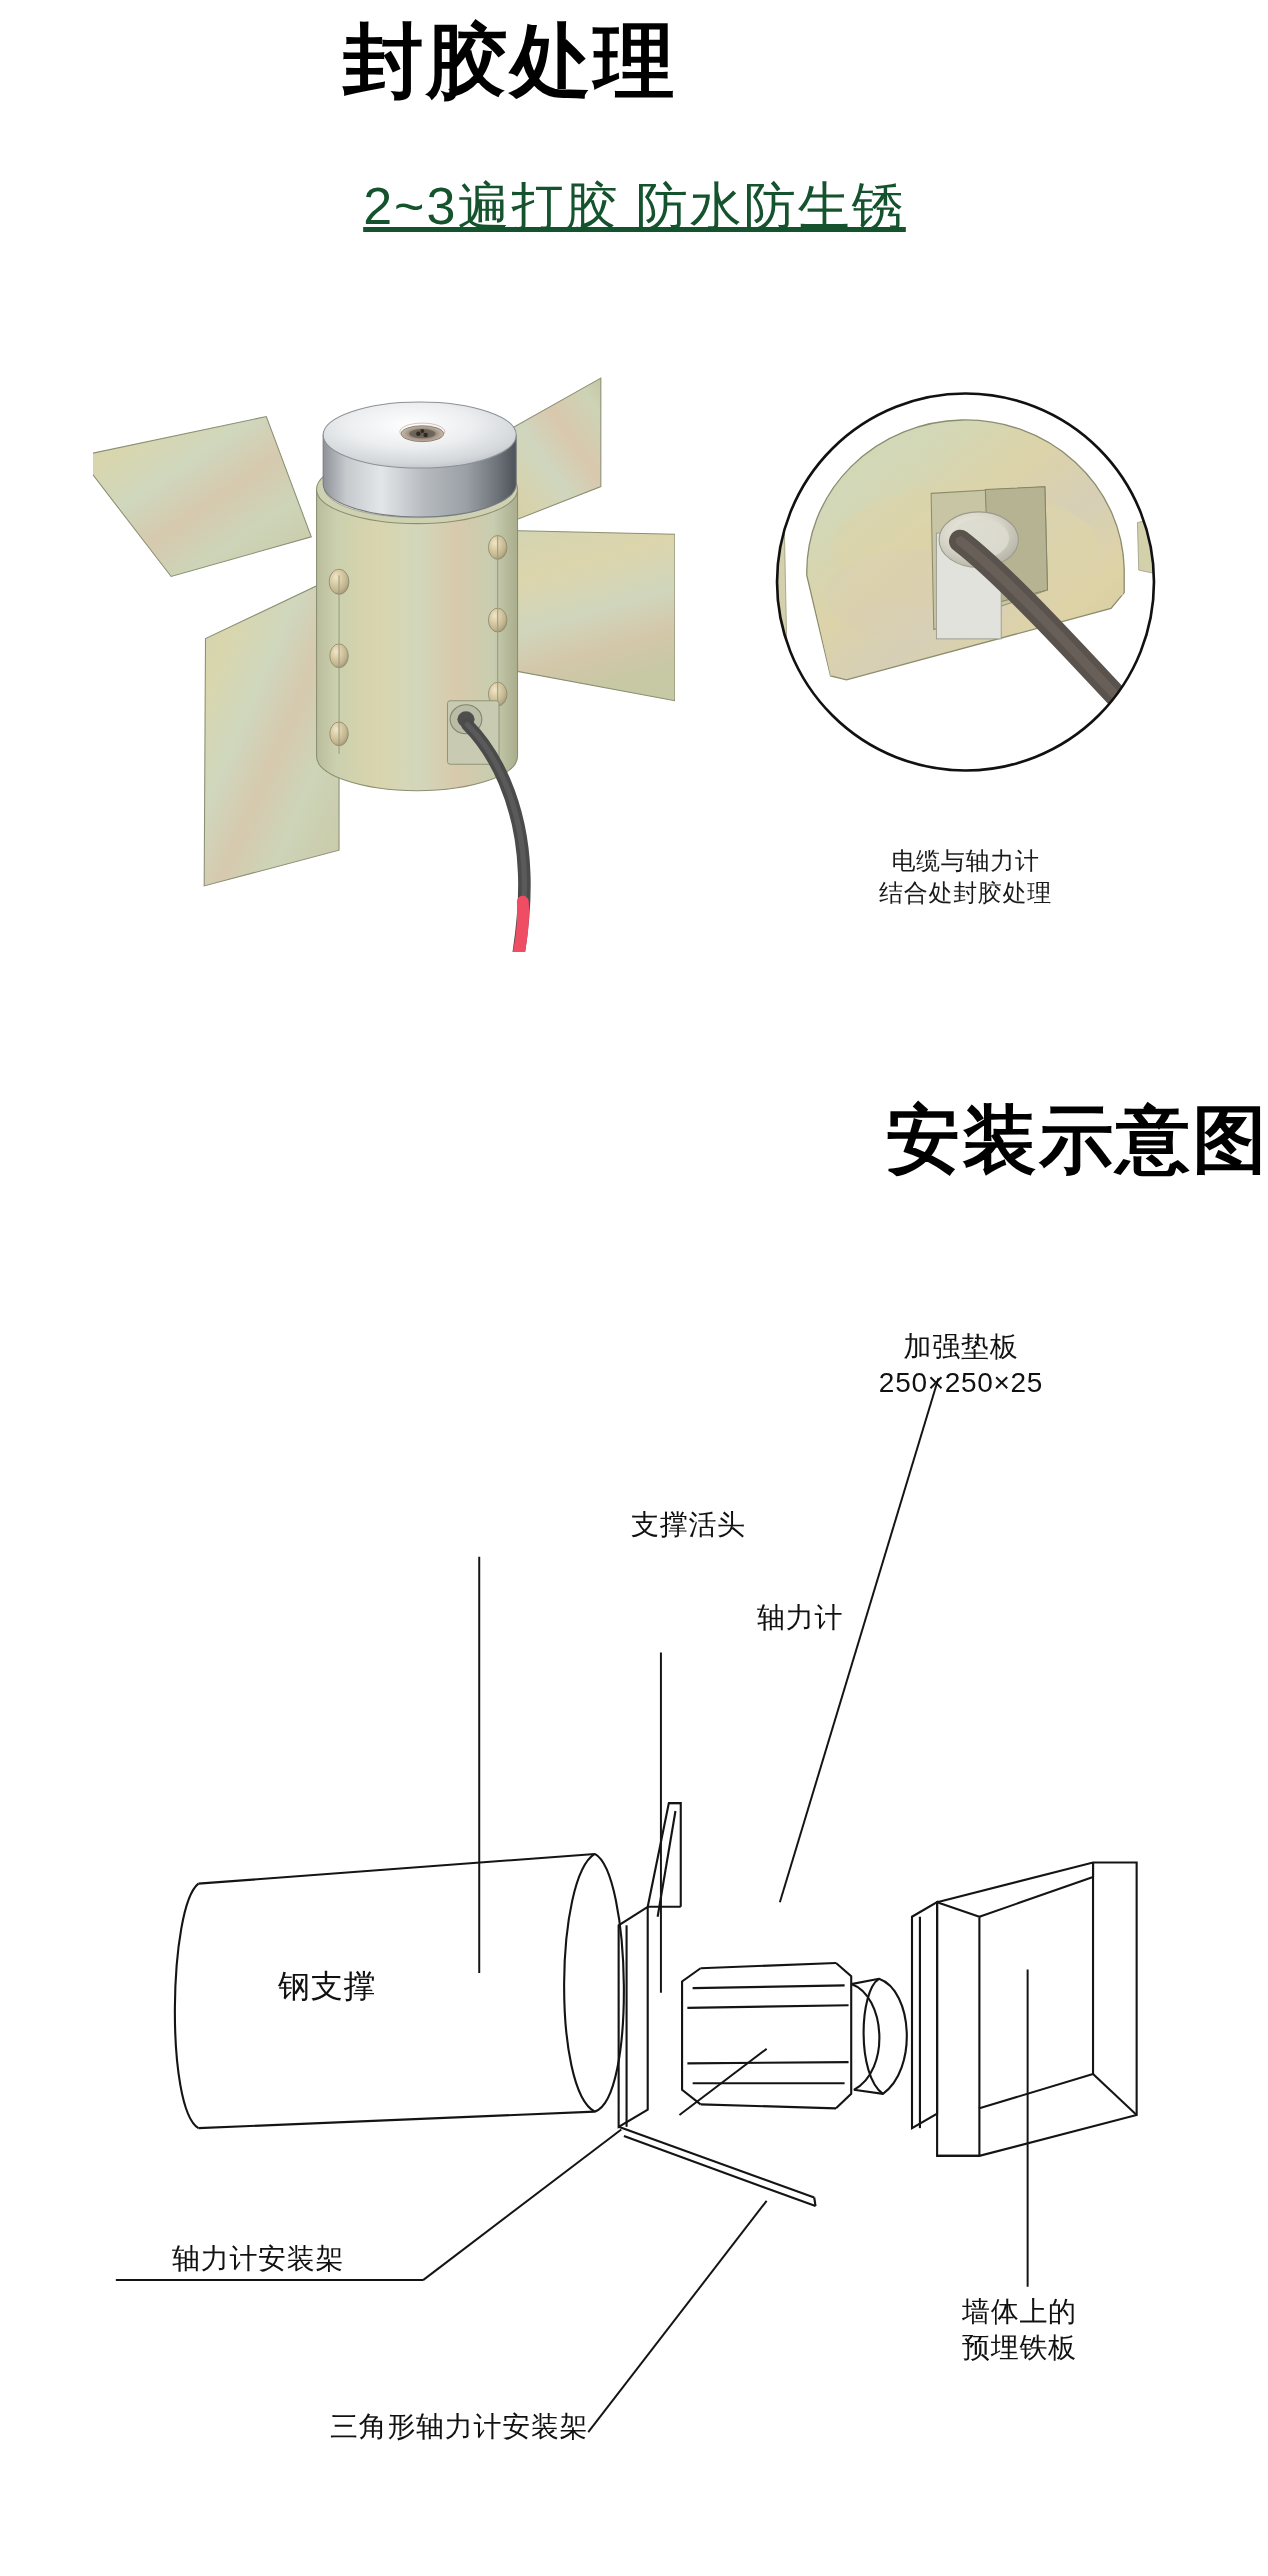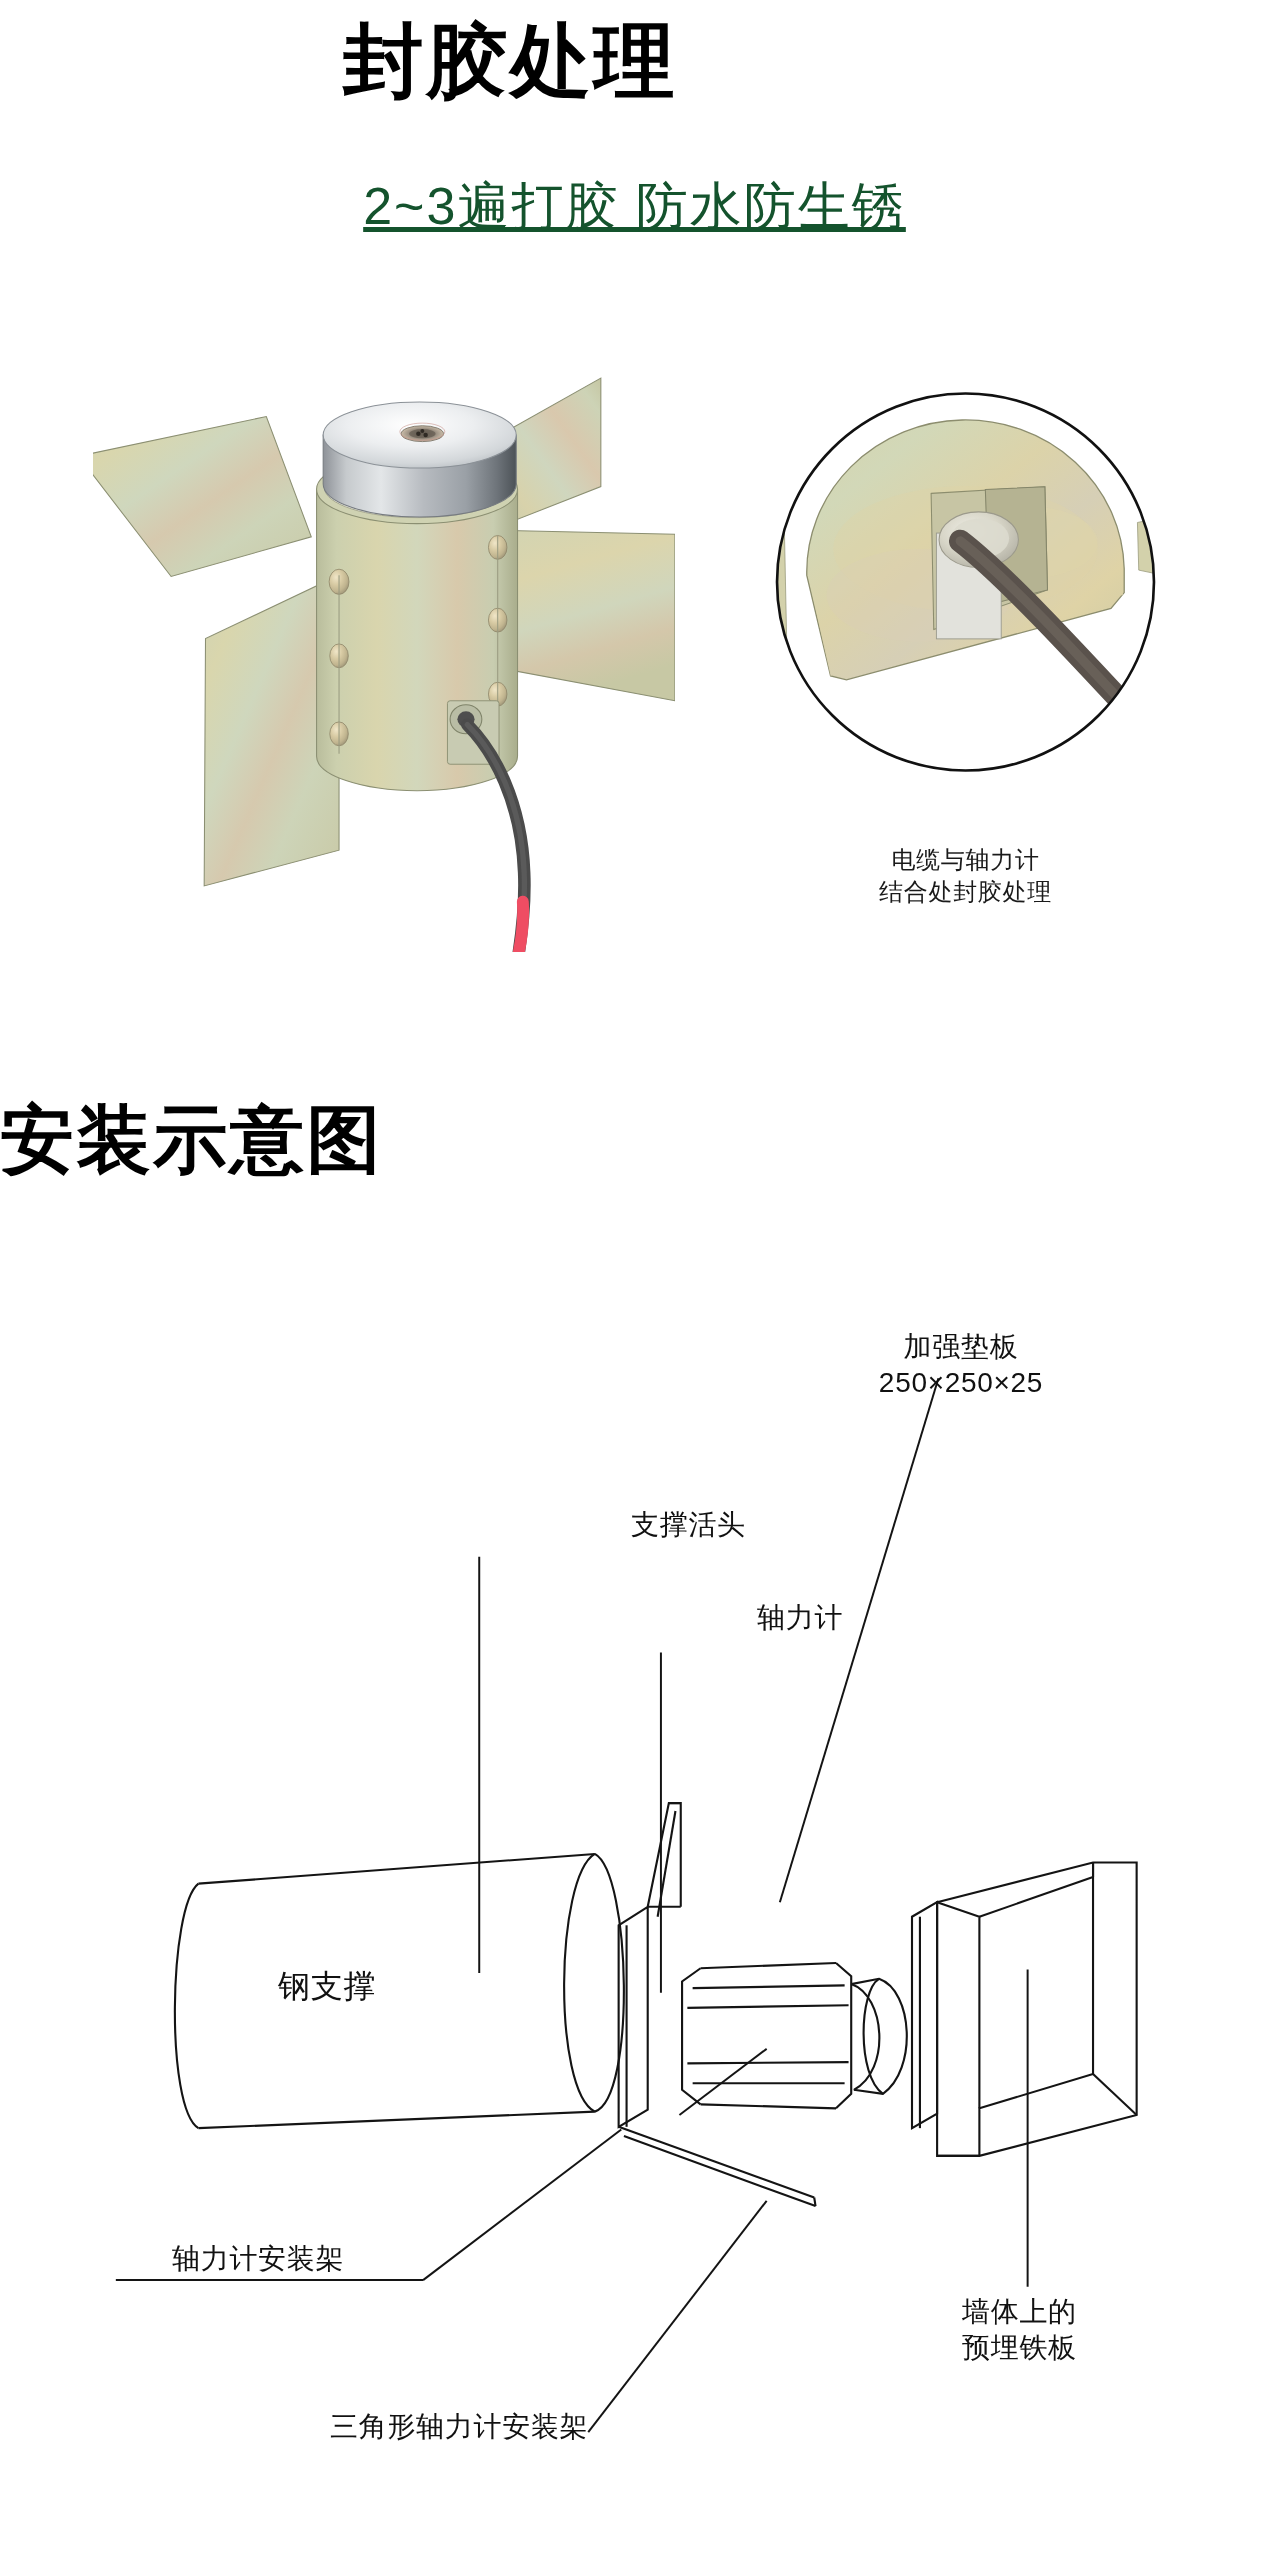--- a/index.html
+++ b/index.html
@@ -43,27 +43,27 @@
   #main-photo { left:93px; top:13.2px; width:582px; height:595px; }
   #inset-photo { left:767px; top:33px; width:397px; height:410px; }
 
   #inset-caption {
     left:767px; top:502px; width:397px;
     text-align:center;
     font-size:24px;
     line-height:1.32;
     letter-spacing:0.7px;
     color:#1a1a1a;
-    font-family:Liberation Mono, monospace;
+    font-family:Liberation Serif, serif;
   }
 
   
   #install-title {
     left:0; top:1094px; width:1269px;
-    text-align:left;
+    text-align:right;
     font-family:"Liberation Serif","DejaVu Serif",serif;
     font-weight:bold;
     font-size:74px;
     line-height:1.25;
     letter-spacing:2.6px;
     color:#000;
   }
 
   #diagram-block { left:0; top:1256px; width:1212px; height:1295px; }
 

